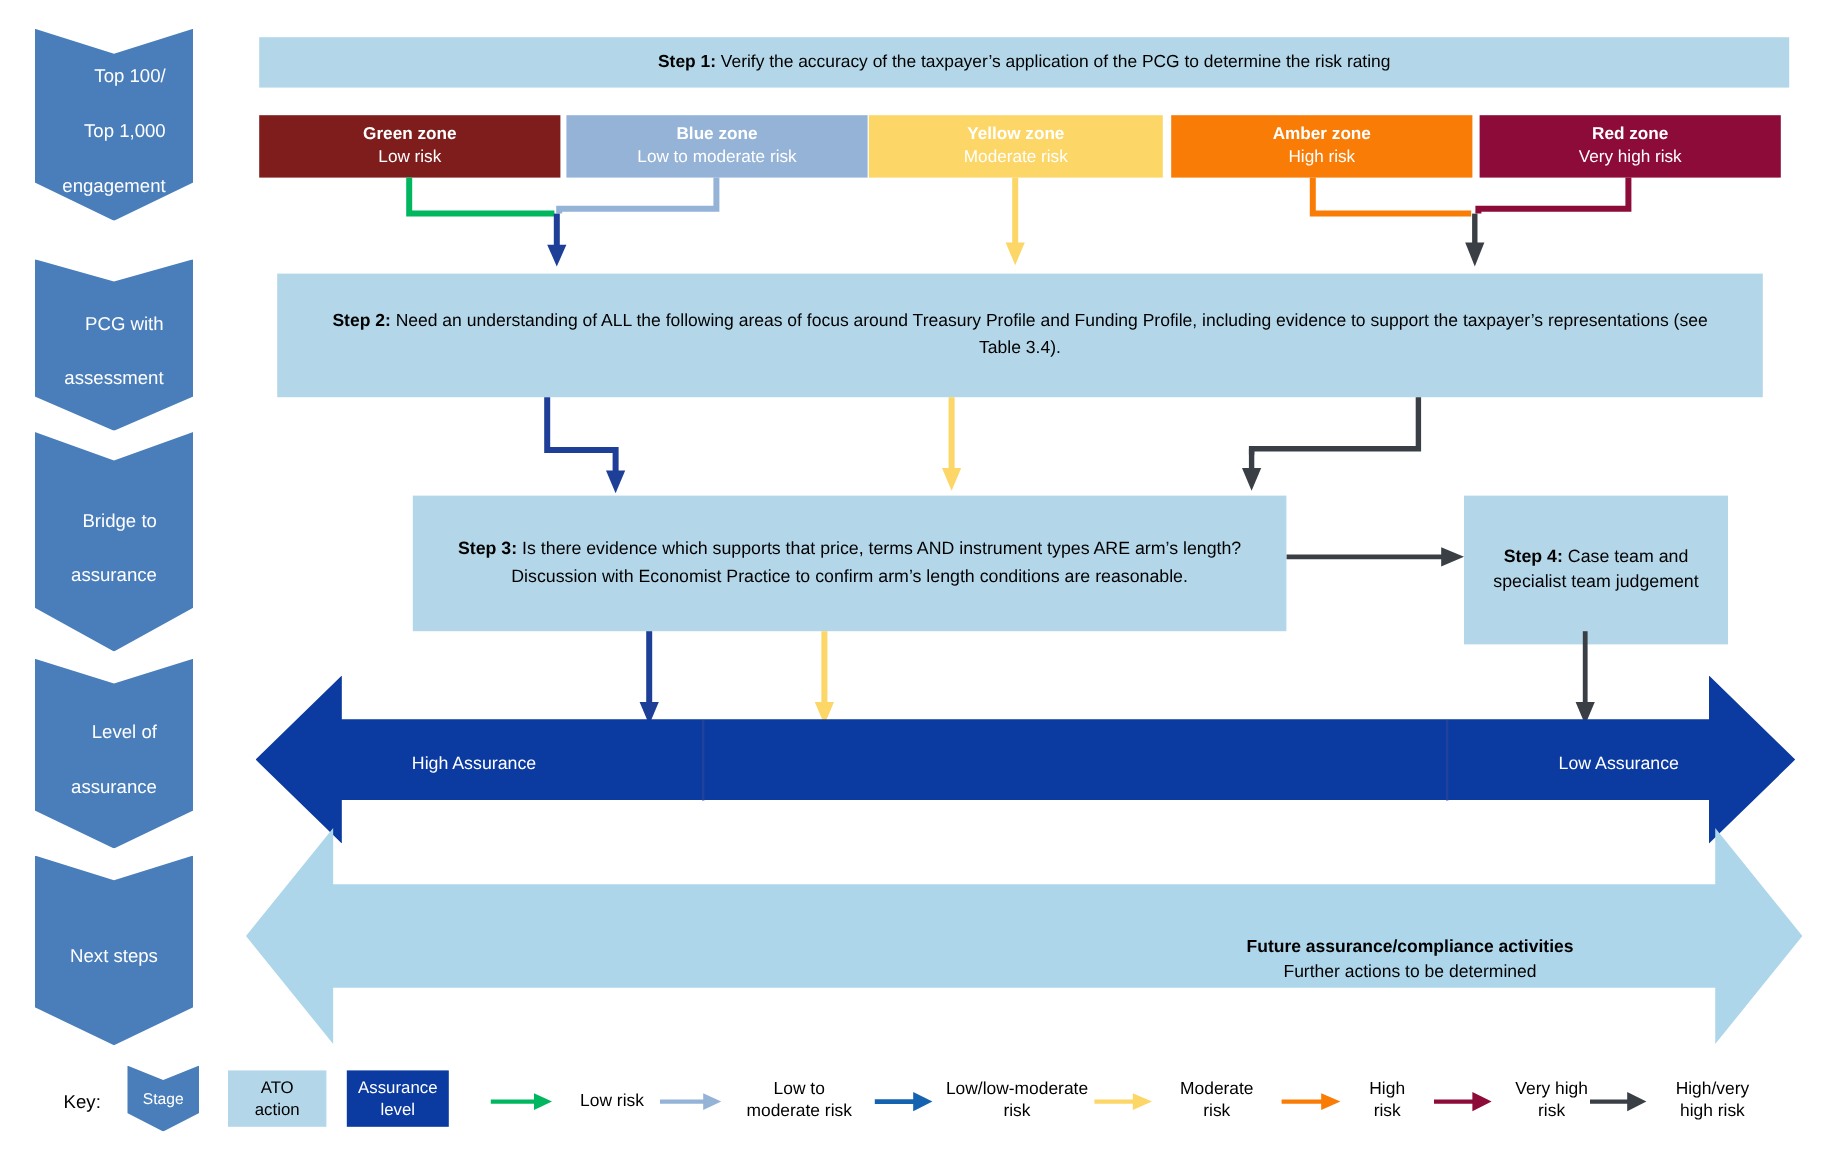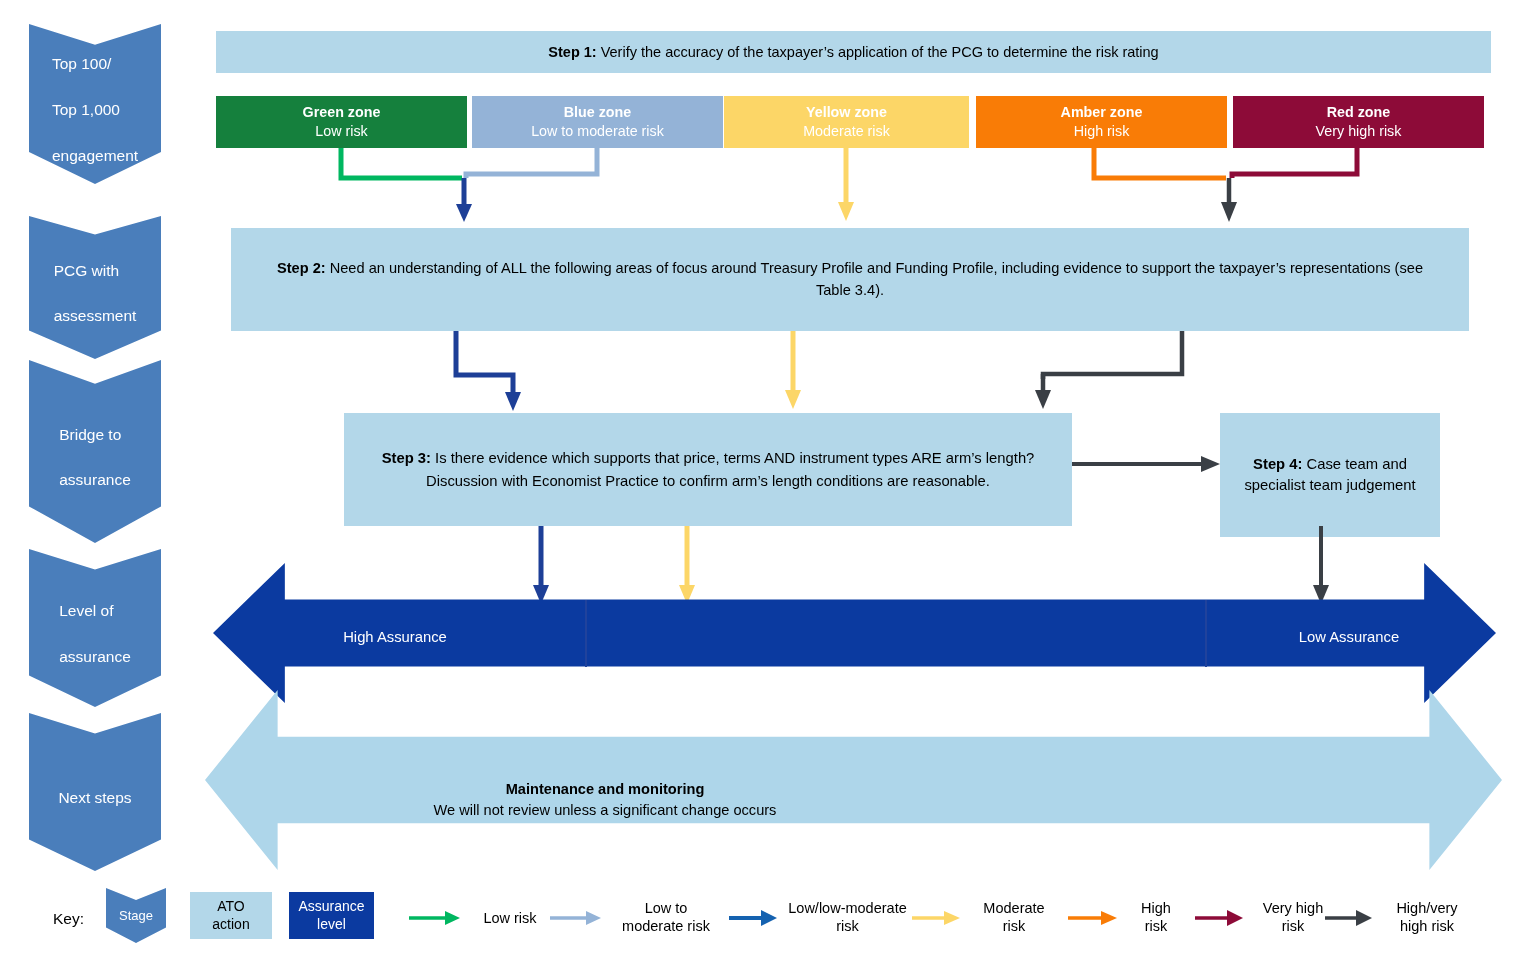--- a/index.html
+++ b/index.html
@@ -14,21 +14,21 @@
   #canvas { position:absolute; inset:0; }
   .abs { position:absolute; }
 
   
   .stage{
     position:absolute;
     background:#4a7ebb;
     color:#ffffff;
     font-size:15.5px;
     line-height:1.28;
-    text-align:left;
+    text-align:right;
     display:flex;
     align-items:center;
     justify-content:center;
     -webkit-clip-path: polygon(0 0, 50% 13%, 100% 0, 100% 80%, 50% 100%, 0 80%);
     clip-path: polygon(0 0, 50% 13%, 100% 0, 100% 80%, 50% 100%, 0 80%);
   }
   .stage span{ display:block; padding-top:6px; }
 
   
   .box{
@@ -141,21 +141,21 @@
       <span>Next steps</span>
     </span>
   </div>
 
   <div class="box ato step1" style="left:216px; top:31px; width:1275px; height:42px;">
     <div>
       <b>Step 1:</b><span> Verify the accuracy of the taxpayer’s application of the PCG to determine the risk rating</span>
     </div>
   </div>
 
-  <div class="zone" style="left:216px; top:96px; width:251px; height:52px; background:#15803d;">
+  <div class="zone" style="left:216px; top:96px; width:251px; height:52px; background:#7f1d1d;">
     <div class="zt">Green zone</div>
     <div>Low risk</div>
   </div>
   <div class="zone" style="left:472px; top:96px; width:251px; height:52px; background:#94b3d7;">
     <div class="zt">Blue zone</div>
     <div>Low to moderate risk</div>
   </div>
   <div class="zone" style="left:724px; top:96px; width:245px; height:52px; background:#fcd667;">
     <div class="zt">Yellow zone</div>
     <div>Moderate risk</div>
@@ -234,23 +234,23 @@
     <polygon points="1321,604 1313,585 1329,585" fill="#3a3f45"></polygon>
   </svg>
 
   <div class="dblArrow assuranceBand" style="left:213px; top:563px; width:1283px; height:140px;"></div>
   <div class="divider" style="left:585px; top:600px; height:67px;"></div>
   <div class="divider" style="left:1205px; top:600px; height:67px;"></div>
   <div class="bandLabel" style="left:300px; top:629px; width:190px;">High Assurance</div>
   <div class="bandLabel" style="left:1254px; top:629px; width:190px;">Low Assurance</div>
 
   <div class="dblArrow nextBand" style="left:205px; top:690px; width:1297px; height:180px;"></div>
-  <div class="nextLabel" style="left:355px; top:779px; width:500px;">
-    <div class="t">Maintenance and monitoring</div>
-    <div>We will not review unless a significant change occurs</div>
+  <div class="nextLabel" style="left:925px; top:779px; width:500px;">
+    <div class="t">Future assurance/compliance activities</div>
+    <div>Further actions to be determined</div>
   </div>
 
   <div id="key">
 
     <div class="keyLabel" style="left:53px; top:32px;">Key:</div>
 
     <div class="keyStage" style="left:106px; top:10px; width:60px; height:55px;">Stage</div>
 
     <div class="keyBox keyBoxAto" style="left:190px; top:14px; width:82px; height:47px;">
       <div>

